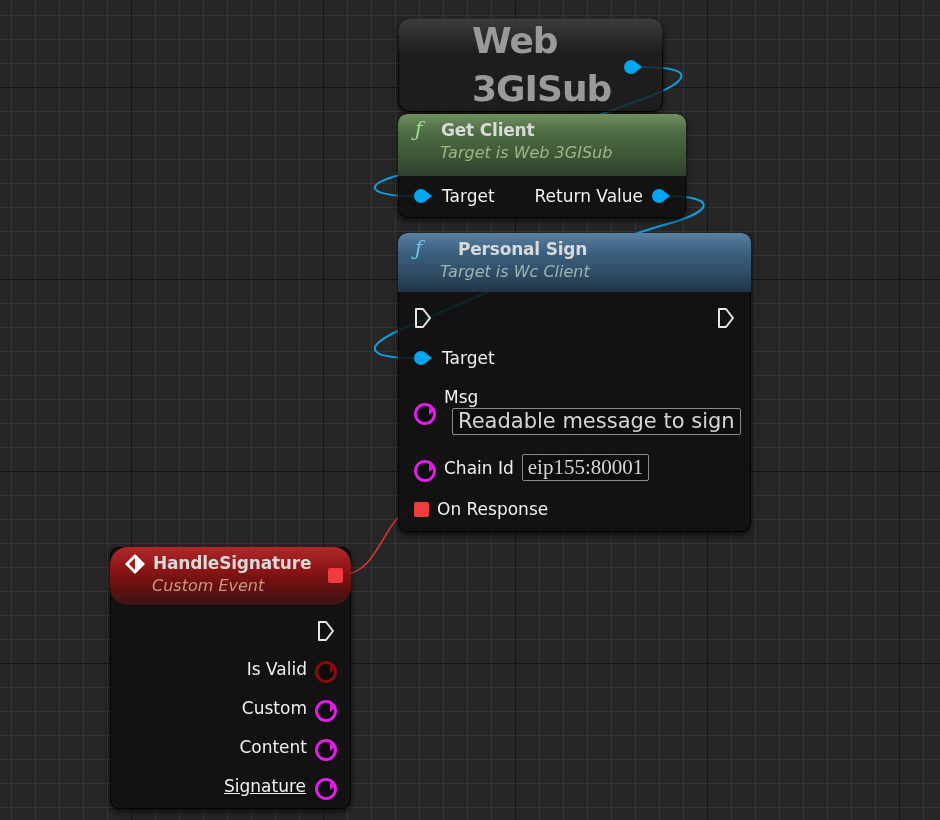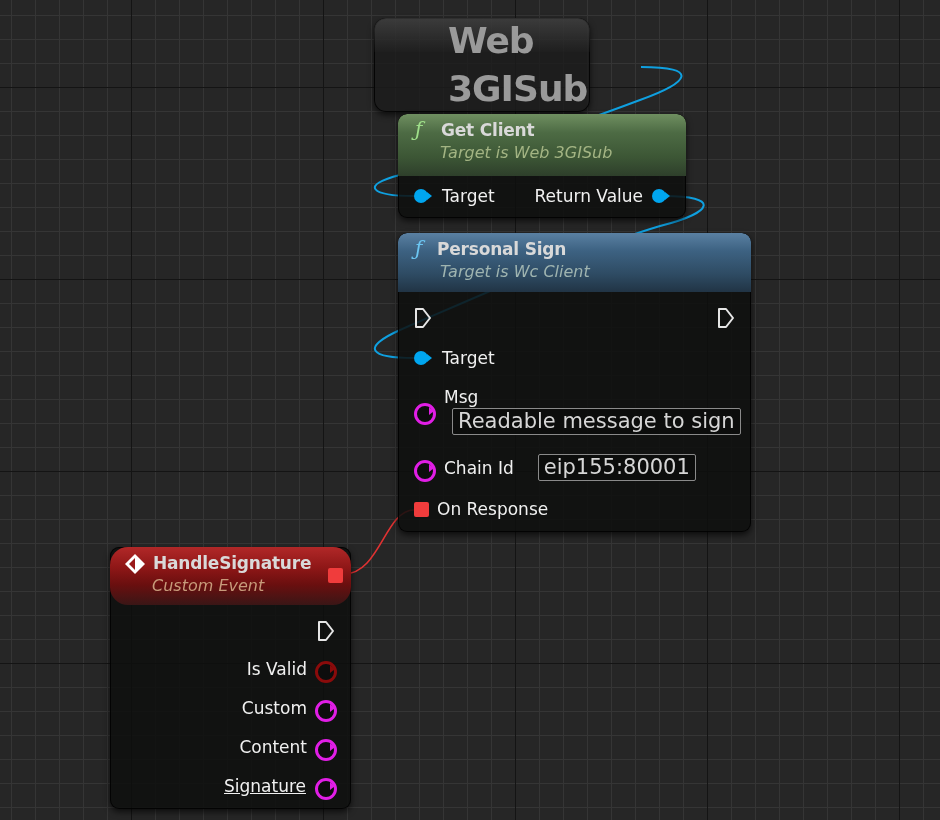--- a/index.html
+++ b/index.html
@@ -80,21 +80,21 @@
 
 <svg class="wires" viewBox="0 0 940 820">
 
   <path d="M641 67 C 700 67, 690 82, 640 100 C 560 130, 470 160, 400 175 C 360 185, 370 196, 414 196" stroke="#0fa0e0" stroke-width="2" fill="none"></path>
 
   <path d="M664 196 C 720 196, 715 212, 660 226 C 580 250, 470 300, 400 330 C 360 348, 370 358, 414 358" stroke="#0fa0e0" stroke-width="2" fill="none"></path>
 
   <path d="M344 574 C 380 574, 385 510, 414 510" stroke="#e03232" stroke-width="1.6" fill="none"></path>
 </svg>
 
-<div class="node" style="left:374px; top:18px; width:216px; height:94px; background:rgba(28,28,28,0.82); border-radius:12px;">
+<div class="node" style="left:398px; top:18px; width:265px; height:94px; background:rgba(28,28,28,0.82); border-radius:12px;">
   <div style="position:absolute; left:0; top:0; right:0; height:34px; border-top-left-radius:12px; border-top-right-radius:12px; background:linear-gradient(to bottom, rgba(90,90,90,0.5), rgba(40,40,40,0.15));"></div>
   <div style="position:absolute; left:74px; top:2px; font-size:36px; font-weight:bold; color:#9a9a9a; letter-spacing:-1px;">Web</div>
   <div style="position:absolute; left:74px; top:50px; font-size:36px; font-weight:bold; color:#9a9a9a; letter-spacing:-1px;">3GISub</div>
   <span class="pin-obj" style="position:absolute; left:226px; top:41px;"></span>
 </div>
 
 <div class="node" style="left:398px; top:114px; width:288px; height:104px;">
   <div class="node-header" style="height:62px; background:linear-gradient(to bottom, #6f8f60 0%, #4d6b44 30%, #3c5635 70%, #2e3f2b 100%);">
     <span class="fn-icon" style="left:17px; top:3px; color:#9fe08a;">ƒ</span>
     <div class="hdr-title" style="margin-left:31px;">Get Client</div>
@@ -106,21 +106,21 @@
   </div>
   <div class="row" style="right:16px; top:72px;">
     <span style="margin-right:9px;">Return Value</span>
     <span class="pin-obj"></span>
   </div>
 </div>
 
 <div class="node" style="left:398px; top:233px; width:353px; height:299px;">
   <div class="node-header" style="height:59px; background:linear-gradient(to bottom, #5a80a2 0%, #3d6282 30%, #2e4b63 70%, #213445 100%);">
     <span class="fn-icon" style="left:17px; top:3px; color:#6cc6f2;">ƒ</span>
-    <div class="hdr-title" style="margin-left:27px;">Personal Sign</div>
+    <div class="hdr-title" style="margin-left:48px;">Personal Sign</div>
     <div class="hdr-sub" style="color:#9fb4b0;">Target is Wc Client</div>
   </div>
 
   <svg class="pin-exec" viewBox="0 0 18 22" style="position:absolute; left:16px; top:74px;">
     <path d="M2 2 H9 L16 11 L9 20 H2 Z" fill="none" stroke="#e6e6e6" stroke-width="2" stroke-linejoin="round"></path>
   </svg>
   <svg class="pin-exec" viewBox="0 0 18 22" style="position:absolute; left:319px; top:74px;">
     <path d="M2 2 H9 L16 11 L9 20 H2 Z" fill="none" stroke="#e6e6e6" stroke-width="2" stroke-linejoin="round"></path>
   </svg>
 
@@ -129,21 +129,21 @@
     <span style="margin-left:10px;">Target</span>
   </div>
 
   <span class="pin-str" style="position:absolute; left:16px; top:170px;"></span>
   <span style="position:absolute; left:46px; top:154px; font-size:17px; color:#f0f0f0;">Msg</span>
   <div class="text-box" style="position:absolute; left:54px; top:175px;">Readable message to sign</div>
 
   <div class="row" style="left:16px; top:221px;">
     <span class="pin-str"></span>
     <span style="margin-left:10px;">Chain Id</span>
-    <div class="text-box" style="margin-left:24px;">eip155:80001</div>
+    <div class="text-box" style="margin-left:8px;font-family:Liberation Serif, serif;">eip155:80001</div>
   </div>
 
   <div class="row" style="left:16px; top:266px;">
     <span class="pin-delegate"></span>
     <span style="margin-left:8px;">On Response</span>
   </div>
 </div>
 
 <div class="node" style="left:110px; top:547px; width:241px; height:262px;">
   <div class="node-header" style="height:58px; background:linear-gradient(to bottom, #b12828 0%, #8f1717 35%, #6a0f0f 65%, #3a1616 100%);border-radius:18px;">

